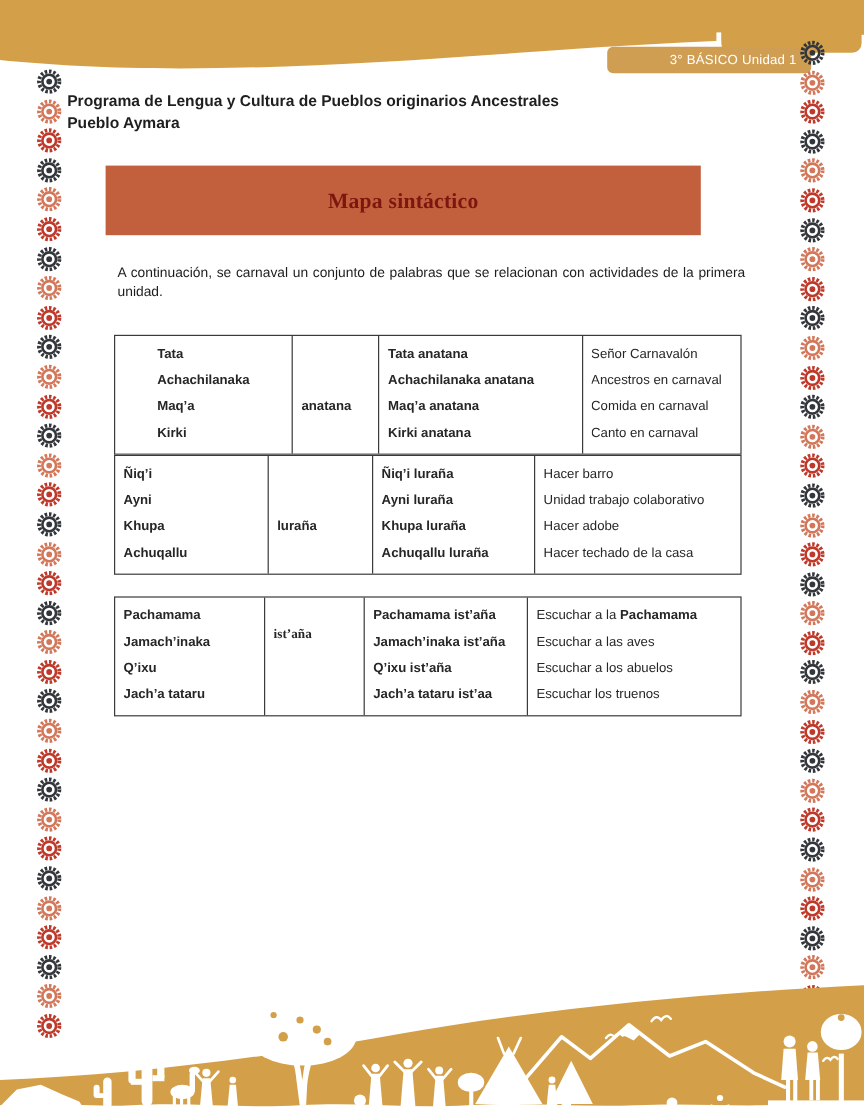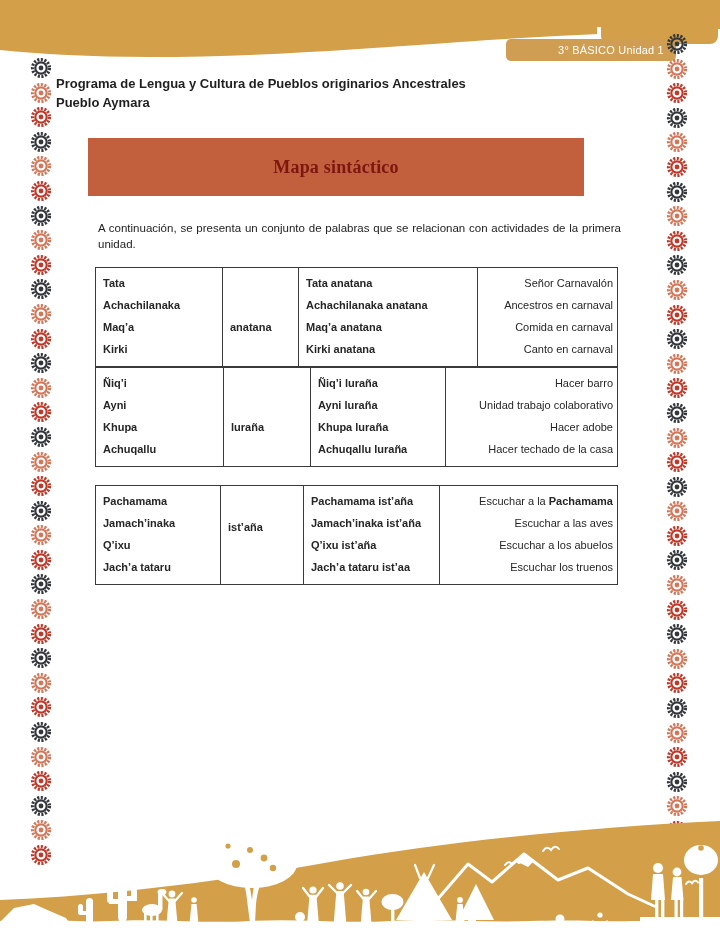--- a/index.html
+++ b/index.html
@@ -17,25 +17,25 @@
   .banner{margin:26px 0 0 32px;width:496px;height:58px;background:var(--banner-bg,#c2603e);
           display:flex;align-items:center;justify-content:center;}
   .banner-title{font-family:"Liberation Serif",serif;font-weight:bold;font-size:18px;
                 color:var(--banner-text-color,#7b170e);letter-spacing:.2px;}
   .intro{margin:24px 0 0 42px;width:523px;font-size:11.5px;line-height:16px;text-align:justify;color:#1d1d1d;}
   .tables{margin-left:39px;}
   .wtable{display:flex;border:1px solid var(--table-border-color,#3a3a3a);background:#fff;width:523px;box-sizing:border-box;}
   .wtable .cell{border-right:1px solid var(--table-border-color,#3a3a3a);padding:4px 4px 6px 7px;box-sizing:border-box;}
   .wtable .cell:last-child{border-right:none;}
   .cell p{margin:0;height:22px;line-height:22px;font-size:11px;font-weight:bold;white-space:nowrap;overflow:hidden;}
-  .cell.meanings p{font-weight:normal;text-align:right;}
+  .cell.meanings p{font-weight:normal;}
   .cell.meanings p b{font-weight:bold;}
-  .conn2 p{margin-top:26px;}
+  .conn2 p{margin-top:16px;font-family:Liberation Serif, serif;}
   .conn3 p{margin-top:44px;}
-  .t1{margin-top:15px;}.t2{}.t3{margin-top:18px;}
+  .t1{margin-top:27px;padding-left:28px;}.t2{}.t3{margin-top:18px;}
   .footer-art{position:absolute;left:0;bottom:0;}
 </style>
 </head>
 <body>
 
 <div class="page">
 
   <svg class="top-band" width="720" height="62" viewBox="0 0 720 62">
     <rect x="601" y="2" width="117" height="42" rx="8" style="fill:var(--band-color,#d3a049)"></rect>
     <path d="M0,0 L720,0 L720,29 C640,32 540,36 460,42 C350,50 250,57 150,57 C90,57 40,54 0,50 Z" style="fill:var(--band-color,#d3a049)"></path>
@@ -383,21 +383,21 @@
 
     <div class="doc-title">
       <div>Programa de Lengua y Cultura de Pueblos originarios Ancestrales</div>
       <div>Pueblo Aymara</div>
     </div>
 
     <div class="banner">
       <span class="banner-title">Mapa sintáctico</span>
     </div>
 
-    <p class="intro">A continuación, se presenta un conjunto de palabras que se relacionan con actividades de la primera unidad.</p>
+    <p class="intro">A continuación, se carnaval un conjunto de palabras que se relacionan con actividades de la primera unidad.</p>
 
     <div class="tables">
 
       <div class="wtable t1">
         <div class="cell words" style="width:127px">
           <p>Tata</p>
           <p>Achachilanaka</p>
           <p>Maq’a</p>
           <p>Kirki</p>
         </div>

